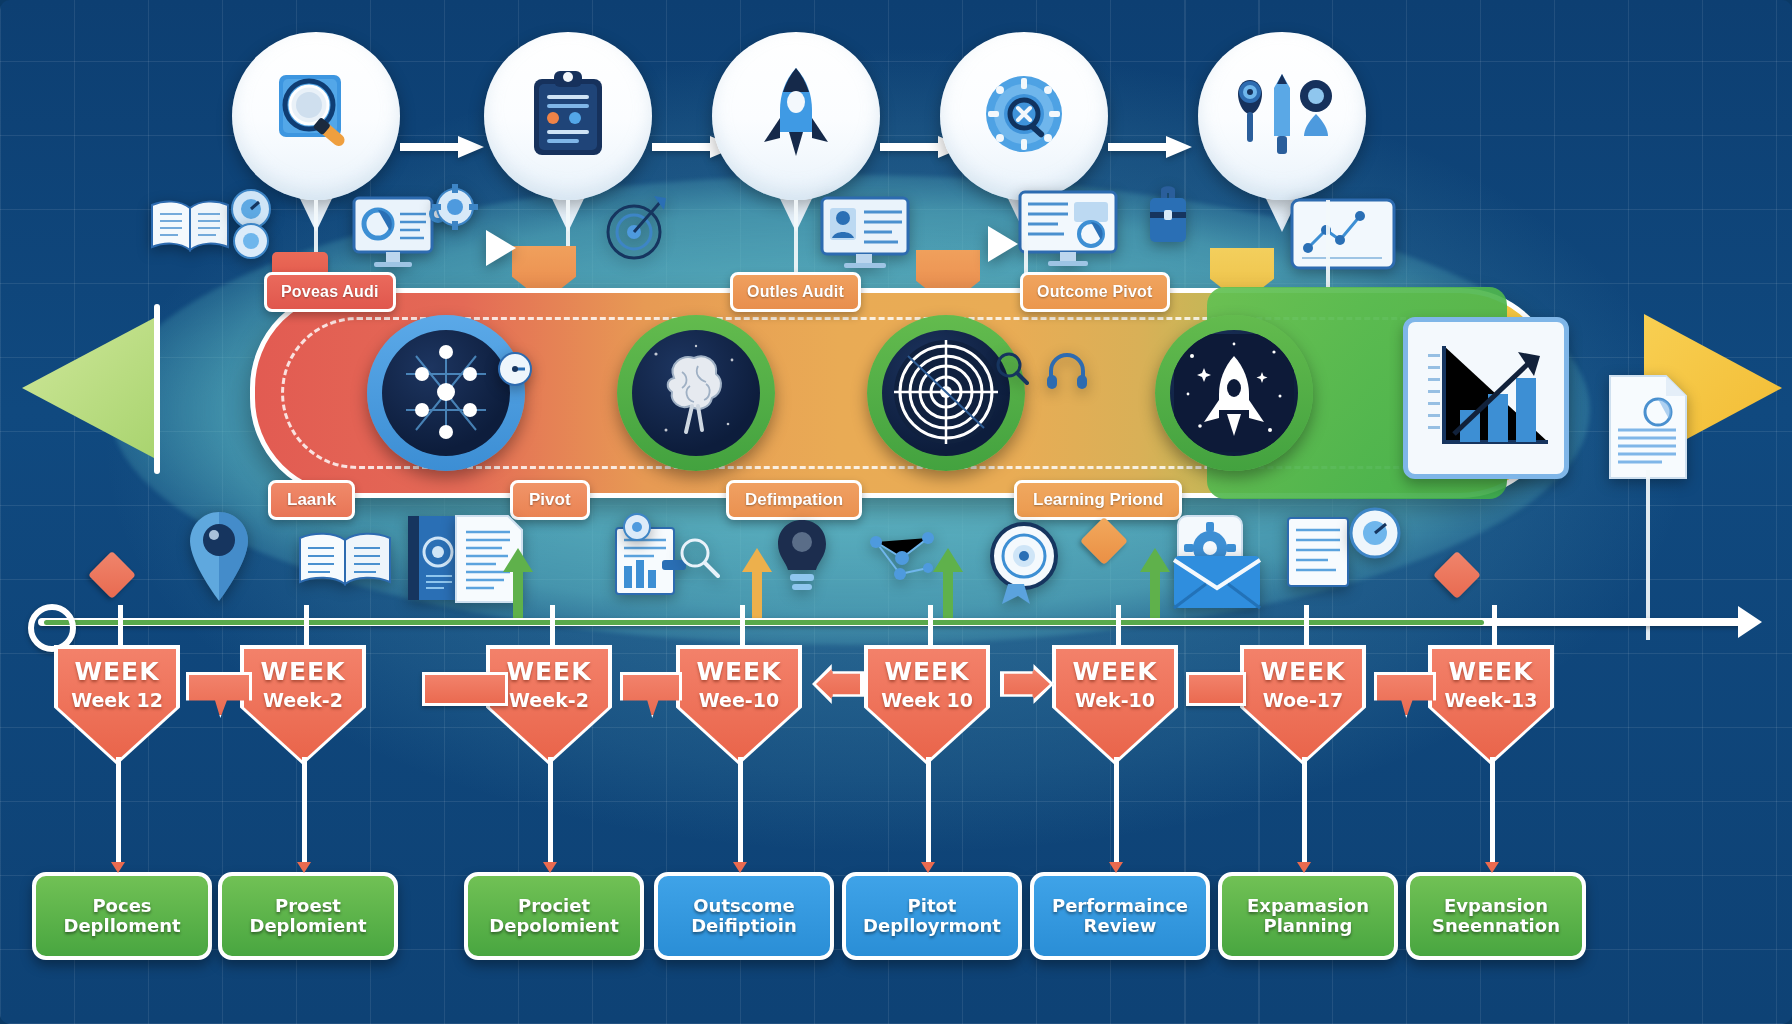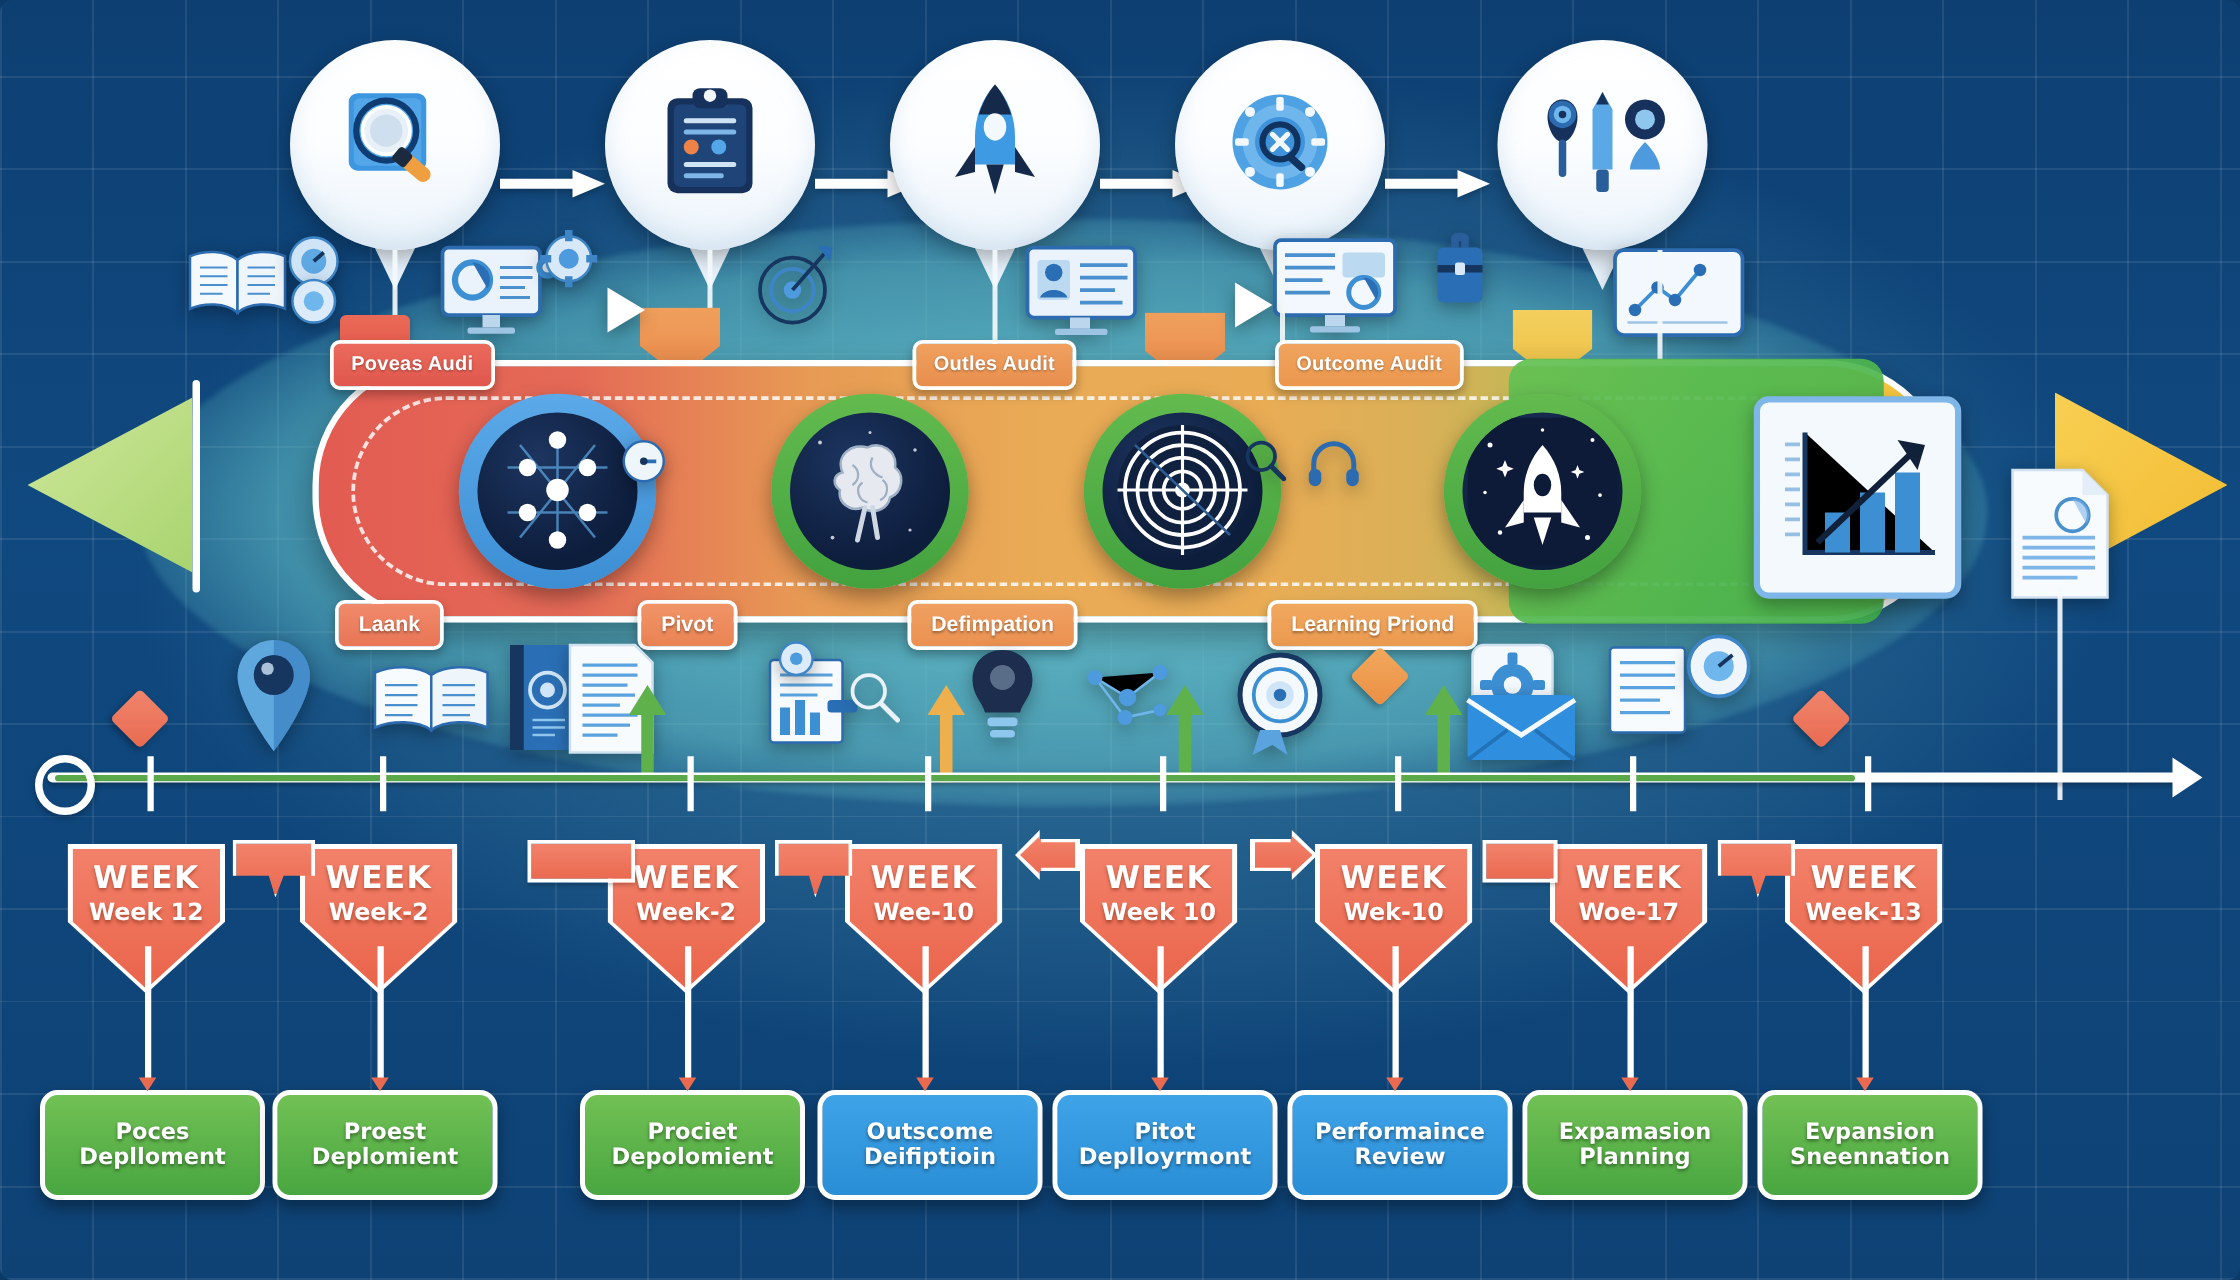--- a/index.html
+++ b/index.html
@@ -85,21 +85,21 @@
   
   .axis{position:absolute;left:38px;top:618px;width:1712px;height:8px;background:#ffffff;border-radius:4px;
     box-shadow:0 2px 4px rgba(0,0,0,.3);}
   .axisgreen{position:absolute;left:44px;top:620px;width:1440px;height:5px;background:#59a94b;border-radius:3px;}
   .axisknob{position:absolute;left:28px;top:604px;width:36px;height:36px;border-radius:50%;
     border:6px solid #fff;background:transparent;box-shadow:0 2px 5px rgba(0,0,0,.3);}
   .axishead{position:absolute;right:30px;top:606px;width:0;height:0;
     border-left:24px solid #fff;border-top:16px solid transparent;border-bottom:16px solid transparent;}
 
   
-  .wk{position:absolute;top:675px;width:118px;}
+  .wk{position:absolute;top:645px;width:118px;}
   .wkouter{position:relative;width:126px;height:120px;margin-left:-4px;background:#ffffff;
     clip-path:polygon(0 0,100% 0,100% 52%,50% 100%,0 52%);
     filter:drop-shadow(0 4px 8px rgba(0,0,0,.33));}
   .wkinner{position:absolute;left:4px;top:4px;width:118px;height:112px;
     background:linear-gradient(180deg,#f3816a,#e9644a);
     clip-path:polygon(0 0,100% 0,100% 52%,50% 100%,0 52%);}
   .wkword{position:absolute;left:0;right:0;top:12px;text-align:center;color:#fff;
     font-family:"DejaVu Sans",sans-serif;font-weight:700;font-size:25px;letter-spacing:1px;
     text-shadow:0 2px 3px rgba(120,40,20,.55);}
   .wknum{position:absolute;left:0;right:0;top:44px;text-align:center;color:#fff;
@@ -519,21 +519,21 @@
             <path d="M34 96L112 22" stroke="#11213a" stroke-width="5"></path>
             <path d="M98 14l22 4-6 20z" fill="#11213a"></path>
           </svg>
         </div>
       </div>
     </div>
     <div class="bandrightarrow"></div>
 
     <div class="toplabel" style="left:146px;top:-16px;background:linear-gradient(180deg,#ea6a5c,#e0574d)">Poveas Audi</div>
     <div class="toplabel" style="left:612px;top:-16px;background:linear-gradient(180deg,#f0a05f,#e88e4d)">Outles Audit</div>
-    <div class="toplabel" style="left:902px;top:-16px;background:linear-gradient(180deg,#f0a45f,#eb974d)">Outcome Audit</div>
+    <div class="toplabel" style="left:902px;top:-16px;background:linear-gradient(180deg,#f0a45f,#eb974d)">Outcome Pivot</div>
 
     <div class="botlabel" style="left:150px;top:192px;background:linear-gradient(180deg,#f08a6a,#e87556)">Laank</div>
     <div class="botlabel" style="left:392px;top:192px;background:linear-gradient(180deg,#f09468,#ea8353)">Pivot</div>
     <div class="botlabel" style="left:608px;top:192px;background:linear-gradient(180deg,#f0a062,#ea9150)">Defimpation</div>
     <div class="botlabel" style="left:896px;top:192px;background:linear-gradient(180deg,#f0a85f,#eb9a4f)">Learning Priond</div>
   </div>
 
   <div class="deco" style="left:1606px;top:372px">
     <svg width="84" height="110" viewBox="0 0 84 110">
       <path d="M4 4h56l20 20v82H4z" fill="#f7fbfe" stroke="#cfe0ef" stroke-width="2"></path>

